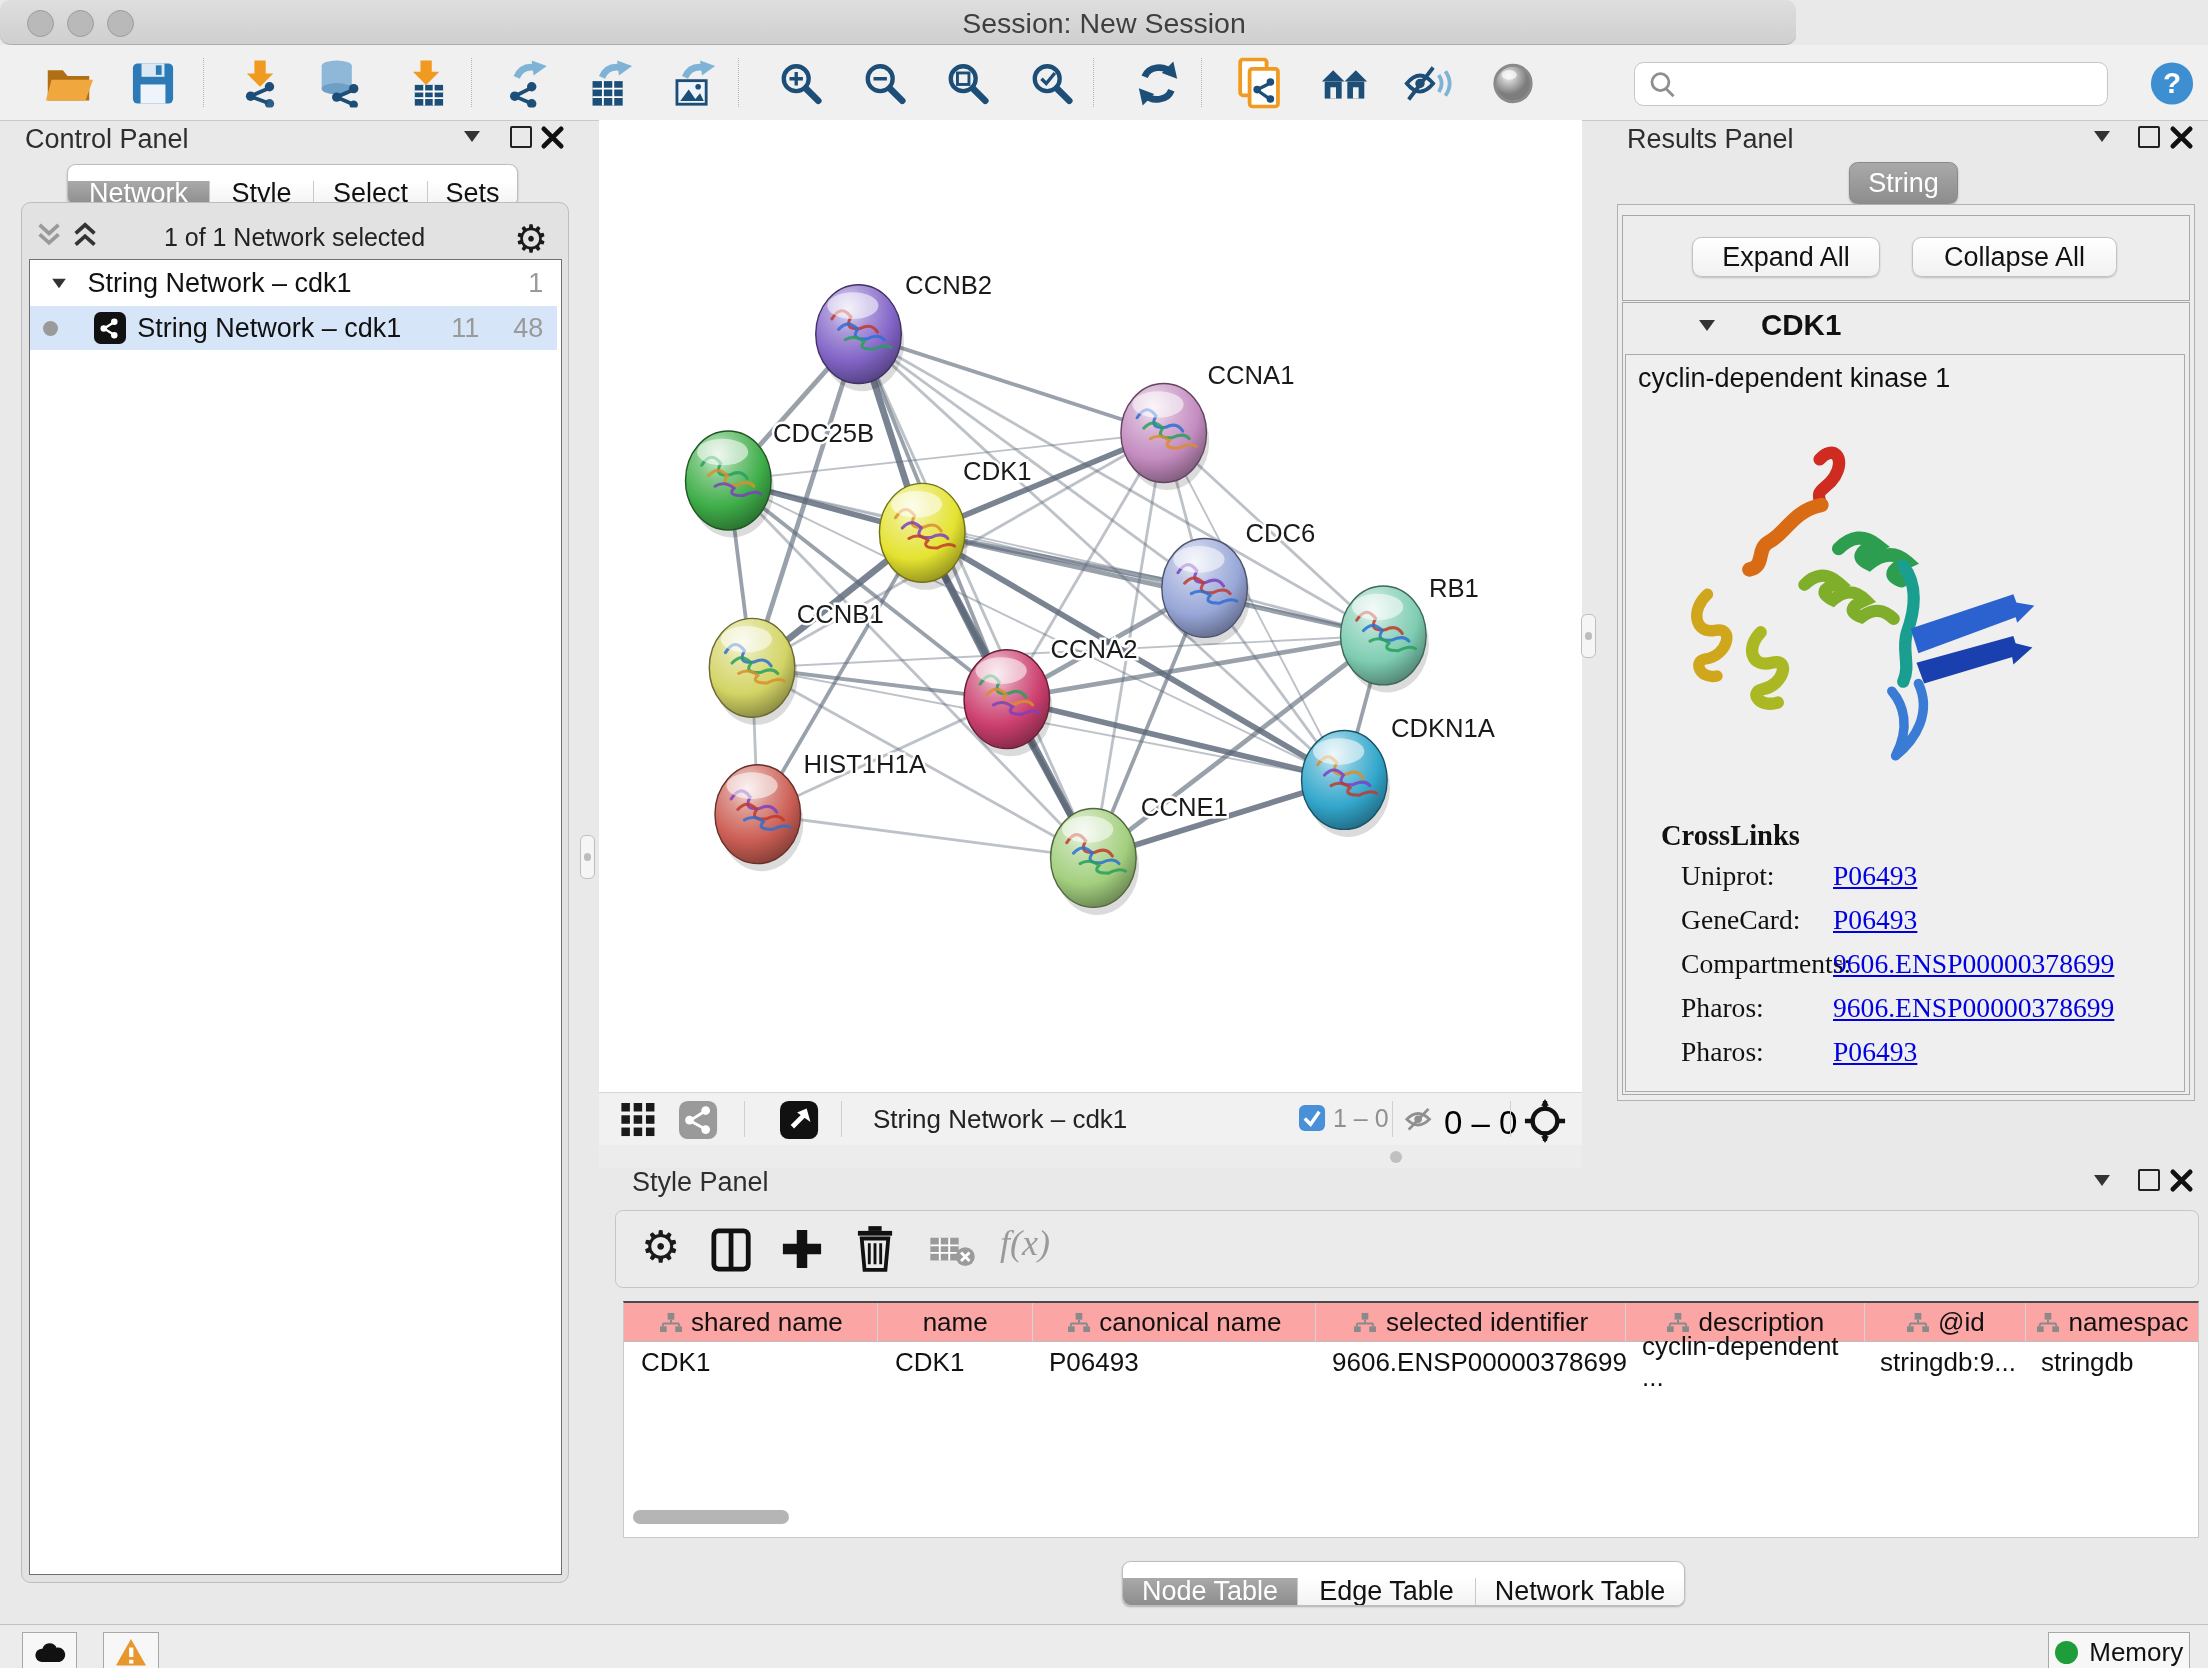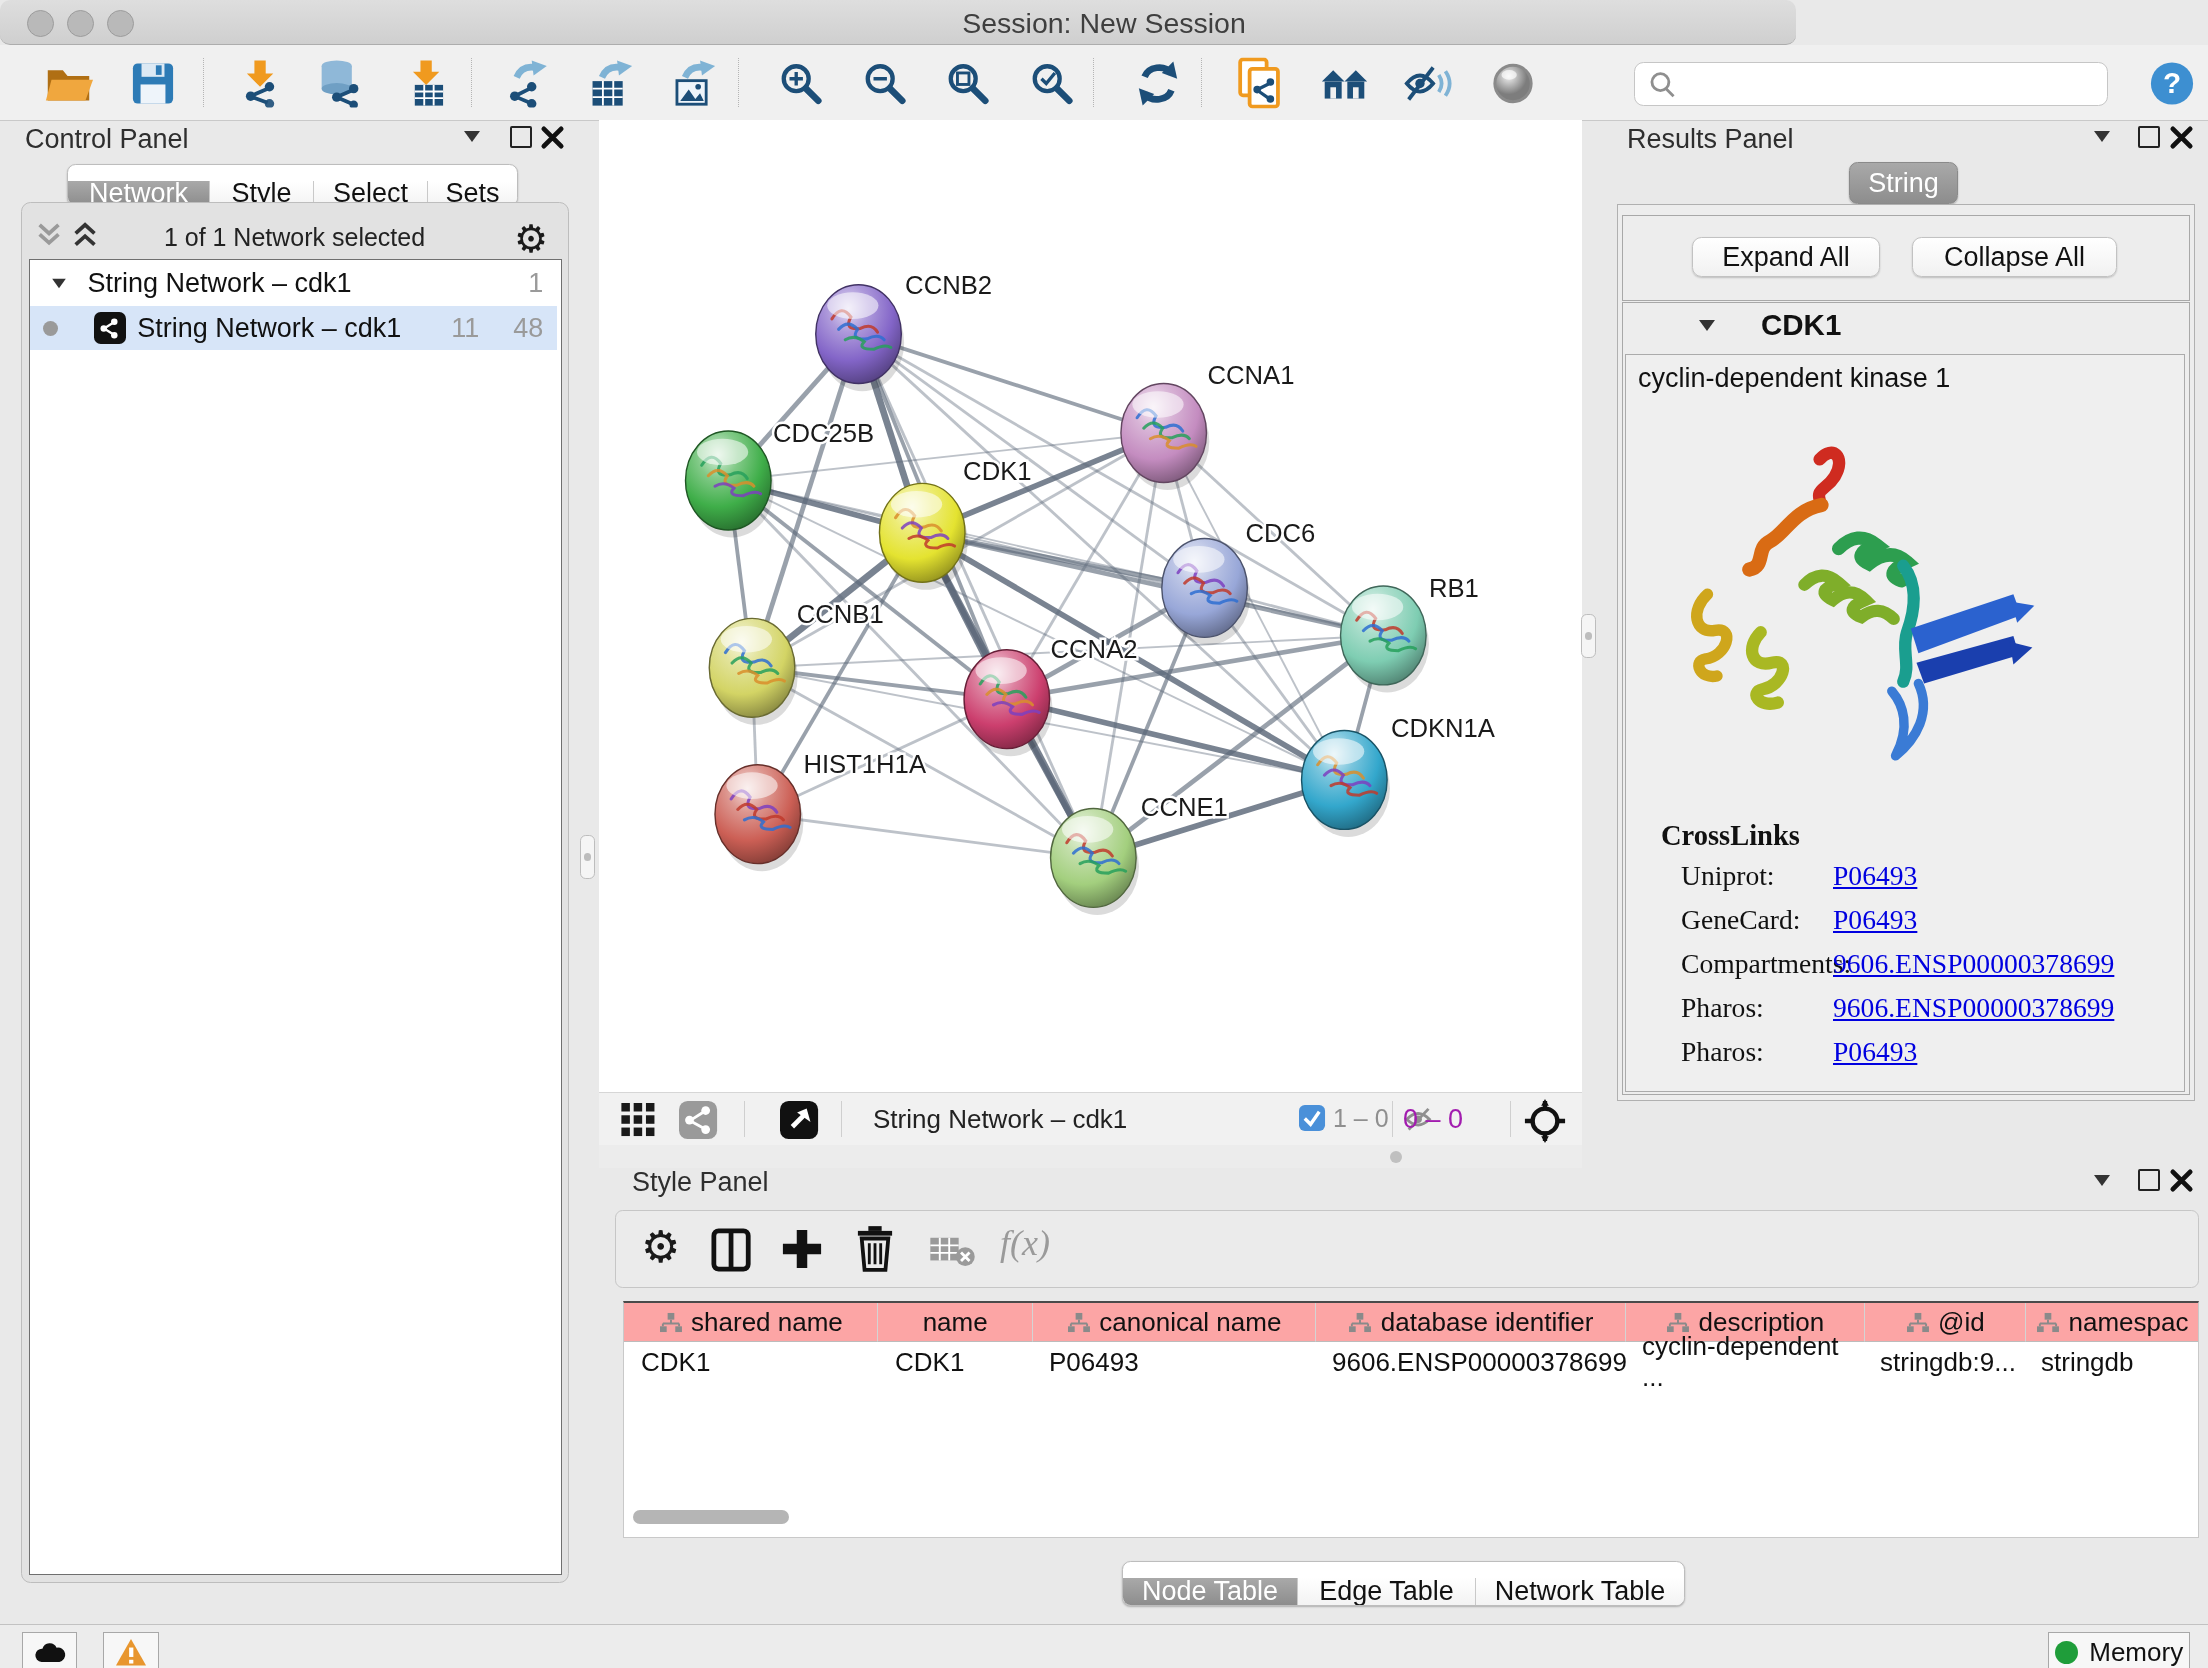--- a/index.html
+++ b/index.html
@@ -597,21 +597,21 @@
         <rect x="0" y="0" width="27" height="27" rx="6" fill="#4a90d9"></rect>
         <path d="M6 14 L12 20 L21 7" stroke="#fff" stroke-width="3.5" fill="none"></path>
       </svg>
     <div class="abs" style="left:734px;top:11.4px;font-size:25px;color:#8f8f8f">1 – 0</div>
     <div class="vsep abs" style="left:793px"></div>
     <svg class="abs" style="left:805px;top:12.4px" width="32" height="28.5" viewBox="0 0 34 30">
         <path d="M3 15 Q15 3 27 15 Q15 27 3 15 Z" stroke="#8f8f8f" stroke-width="3" fill="none"></path>
         <circle cx="15" cy="15" r="4" fill="#8f8f8f"></circle>
         <path d="M5 26 L26 4" stroke="#8f8f8f" stroke-width="3"></path>
       </svg>
-    <div class="abs" style="left:804px;top:11.4px;font-size:27px;color:#a21caf">0 – 0</div>
+    <div class="abs" style="left:845px;top:11.4px;font-size:33px;color:#000000">0 – 0</div>
     <div class="vsep abs" style="left:911px"></div>
     <svg class="abs" style="left:924px;top:5.7px" width="44" height="44" viewBox="0 0 46 46">
         <circle cx="23" cy="23" r="13" stroke="#111" stroke-width="4.5" fill="none"></circle>
         <path d="M23 2 V12 M23 34 V44 M2 23 H12 M34 23 H44" stroke="#111" stroke-width="4.5"></path>
         <polygon points="23,0 19,7 27,7" fill="#111"></polygon>
         <polygon points="23,46 19,39 27,39" fill="#111"></polygon>
       </svg>
   </div>
   <div id="netstrip" class="abs">
     <div class="abs" style="left:791px;top:5.7px;width:12.4px;height:12.4px;border-radius:50%;background:#c0c0c0"></div>
@@ -721,21 +721,21 @@
           </svg>
           <span>canonical name</span>
         </div>
       <div class="th c3">
           <svg width="23" height="21" viewBox="0 0 24 22">
             <rect x="9" y="1" width="7" height="7" fill="#8a8a8a"></rect>
             <path d="M12.5 8 V12 M4 12 H21 M4 12 V15 M21 12 V15" stroke="#8a8a8a" stroke-width="2" fill="none"></path>
             <rect x="1" y="15" width="7" height="6" fill="#8a8a8a"></rect>
             <rect x="17" y="15" width="7" height="6" fill="#8a8a8a"></rect>
           </svg>
-          <span>database identifier</span>
+          <span>selected identifier</span>
         </div>
       <div class="th c4">
           <svg width="23" height="21" viewBox="0 0 24 22">
             <rect x="9" y="1" width="7" height="7" fill="#8a8a8a"></rect>
             <path d="M12.5 8 V12 M4 12 H21 M4 12 V15 M21 12 V15" stroke="#8a8a8a" stroke-width="2" fill="none"></path>
             <rect x="1" y="15" width="7" height="6" fill="#8a8a8a"></rect>
             <rect x="17" y="15" width="7" height="6" fill="#8a8a8a"></rect>
           </svg>
           <span>description</span>
         </div>

